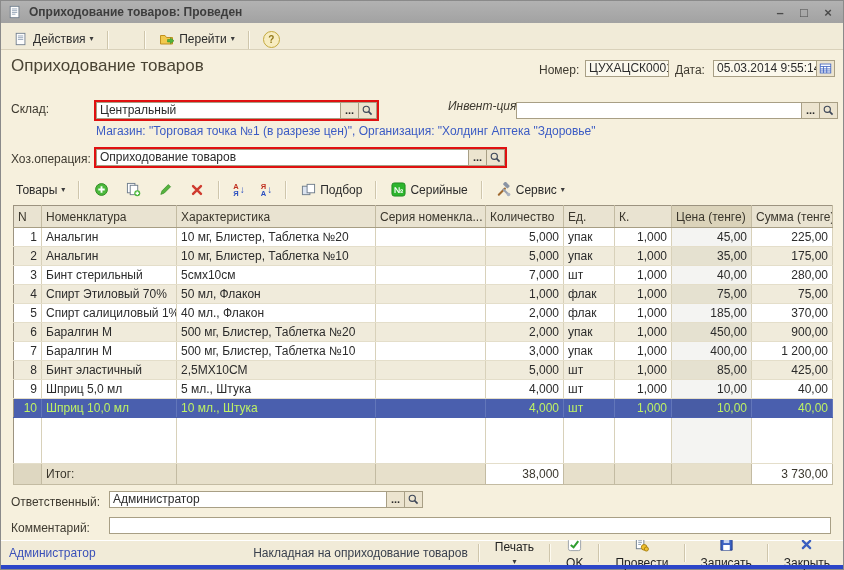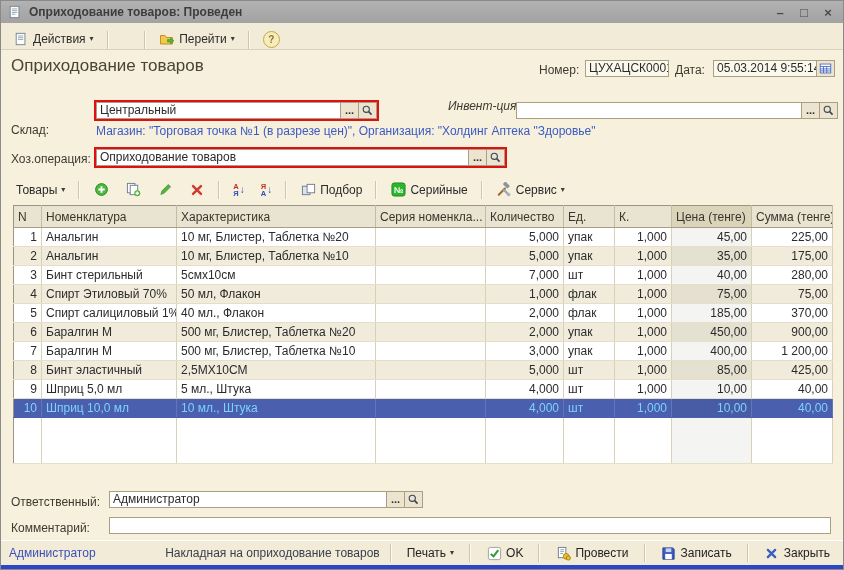--- a/index.html
+++ b/index.html
@@ -38,29 +38,29 @@
   .tbl-toolbar{position:absolute;left:8px;top:128px;height:23px;display:flex;align-items:center;gap:2px;}
   
   table.grid{position:absolute;left:12px;top:155px;width:819px;border-collapse:collapse;table-layout:fixed;background:#fff;border:1px solid #9c9380;font-size:12px;}
   table.grid th{height:19px;background:#e9e3d1;border-right:1px solid #c3bba2;border-bottom:1px solid #a79e84;font-weight:normal;text-align:left;padding:1px 4px;color:#3a362c;overflow:hidden;white-space:nowrap;}
   table.grid th:nth-child(8){background:#dbd3ba;}
   table.grid td{height:18px;border-right:1px solid #d8d1ba;border-bottom:1px solid #e4deca;padding:0 4px;overflow:hidden;white-space:nowrap;}
   tbody.rows tr:nth-child(even){background:#f0ebdb;}
   tbody.rows td:nth-child(8),tbody.extra tr.filler td:nth-child(8){background-color:rgba(60,50,20,0.055);}
   td.num{text-align:right;}
   tbody.rows tr.selected{background:#4a5fae !important;}
-  tbody.rows tr.selected td{color:#7dd3fc;border-right-color:#6276ba;border-bottom-color:#4a5fae;}
+  tbody.rows tr.selected td{color:#bef264;border-right-color:#6276ba;border-bottom-color:#4a5fae;}
   tr.filler td{height:45px;}
   tr.total td{height:20px;background:#e7e0cb;border:1px solid #c3bba2;color:#3a362c;}
   tr.total td:first-child{background:#ded7c1;}
   tr.total td.total-val{background:#fff;text-align:right;}
   
   .statusbar{height:24px;flex:0 0 auto;background:#f1ebd8;border-top:1px solid #fff;box-shadow:0 -1px 0 #cfc6ac;display:flex;align-items:center;padding:0 8px;gap:6px;}
   .statusbar .user{color:#3a50b8;flex:1;}
-  .sb-btn{display:inline-flex;align-items:center;gap:4px;padding:2px 4px;border:1px solid transparent;border-radius:2px;white-space:nowrap;color:#222;}
+  .sb-btn{display:inline-flex;align-items:center;gap:4px;padding:2px 4px;border:1px solid transparent;border-radius:2px;white-space:nowrap;color:#222;flex-direction:column;}
   .sb-label{color:#3a414e;white-space:nowrap;}
   .ok-text{font-weight:normal;}
   .bottom-strip{height:4px;flex:0 0 auto;background:#2c46c8;}
 </style>
 </head>
 <body>
 
 <div class="window">
 
   <div class="titlebar">
@@ -123,21 +123,21 @@
       <span class="mini-btn">
         <span class="icon">
           <svg width="13" height="13" viewBox="0 0 16 16">
               <rect x="1.5" y="2.5" width="13" height="11" fill="#fff" stroke="#3a5fc0"></rect>
               <path d="M1.5 5.5h13M5.5 5.5v8M9.5 5.5v8M1.5 8.5h13M1.5 11h13" stroke="#3a5fc0" fill="none"></path>
             </svg>
         </span>
       </span>
     </div>
 
-    <span class="lbl" style="left:10px;top:73px;">Склад:</span>
+    <span class="lbl" style="left:10px;top:52px;">Склад:</span>
     <div class="combo req" style="left:93px;top:50px;">
       <div class="fld" style="width:245px;">Центральный</div>
       <span class="mini-btn">...</span>
       <span class="mini-btn">
         <span class="icon">
           <svg width="13" height="13" viewBox="0 0 16 16">
               <circle cx="6.5" cy="6.5" r="3.8" fill="none" stroke="#3c4658" stroke-width="1.4"></circle>
               <path d="M9.4 9.4 L13 13" stroke="#3c4658" stroke-width="2"></path>
             </svg>
         </span>
@@ -408,20 +408,31 @@
           <td></td>
             <td></td>
             <td></td>
             <td></td>
             <td></td>
             <td></td>
             <td></td>
             <td></td>
             <td></td>
         </tr>
+        <tr class="total">
+          <td></td>
+          <td>Итог:</td>
+          <td></td>
+          <td></td>
+          <td class="total-val">38,000</td>
+          <td></td>
+          <td></td>
+          <td></td>
+          <td class="total-val">3 730,00</td>
+        </tr>
       </tbody>
     </table>
 
     <span class="lbl" style="left:10px;top:445px;">Ответственный:</span>
     <div class="combo" style="left:108px;top:441px;">
       <div class="fld" style="width:278px;">Администратор</div>
       <span class="mini-btn">...</span>
       <span class="mini-btn">
         <span class="icon">
           <svg width="13" height="13" viewBox="0 0 16 16">

